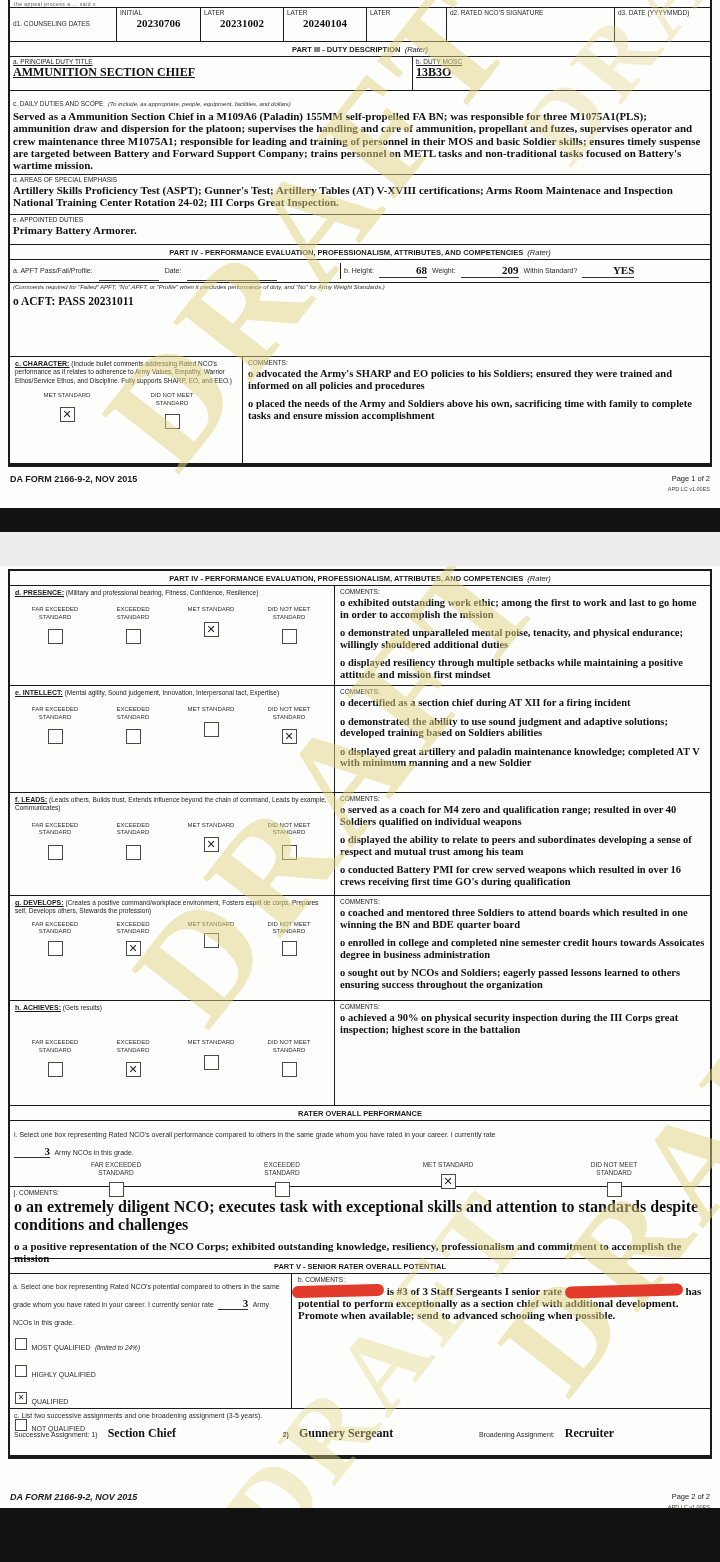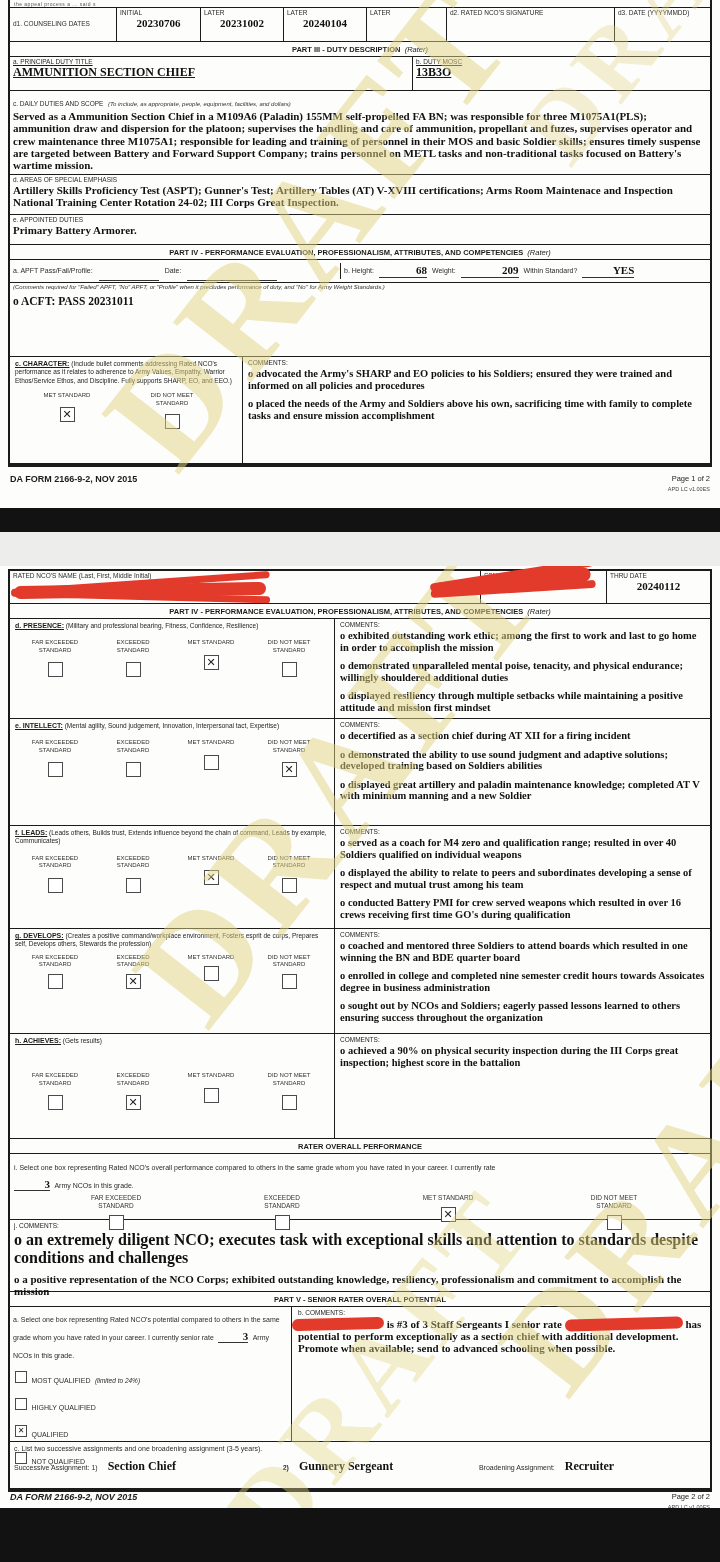--- a/index.html
+++ b/index.html
@@ -195,34 +195,20 @@
 <div class="sepbar"></div>
 <div class="gap"></div>
 
 <div class="page" id="page2">
   <div class="wm" style="left:60px;top:130px;font-size:150px;">DRAFT</div>
   <div class="wm" style="left:430px;top:520px;font-size:140px;">DRAFT</div>
   <div class="wm" style="left:170px;top:740px;font-size:110px;opacity:.8;">DRAFT</div>
 
   <div class="form" id="p2form">
 
-    <div class="row" style="height:33px;">
-      <div class="cell" style="width:470px;">
-        <div class="lbl">RATED NCO'S NAME (Last, First, Middle Initial)</div>
-        <div class="scrib" style="left:4px;top:13px;width:252px;height:13px;transform:rotate(-1deg);"></div>
-      </div>
-      <div class="cell vline" style="width:126px;">
-        <div class="lbl">SSN (or DOD ID N</div>
-        <div class="scrib" style="left:-48px;top:4px;width:158px;height:14px;transform:rotate(-6deg);"></div>
-      </div>
-      <div class="cell vline" style="flex:1;">
-        <div class="lbl">THRU DATE</div>
-        <div class="val" style="text-align:center;">20240112</div>
-      </div>
-    </div>
 
     <div class="pbar">
       <span>PART IV -  PERFORMANCE EVALUATION, PROFESSIONALISM, ATTRIBUTES, AND COMPETENCIES</span>&nbsp;
       <span class="ital">(Rater)</span>
     </div>
 
     <div class="row" style="height:100px;">
       <div class="cell attr-left">
         <div class="attrdesc"><span class="aname">d. PRESENCE:</span> <span>(Military and professional bearing, Fitness, Confidence, Resilience)</span></div>
         <div class="stdgrid">

